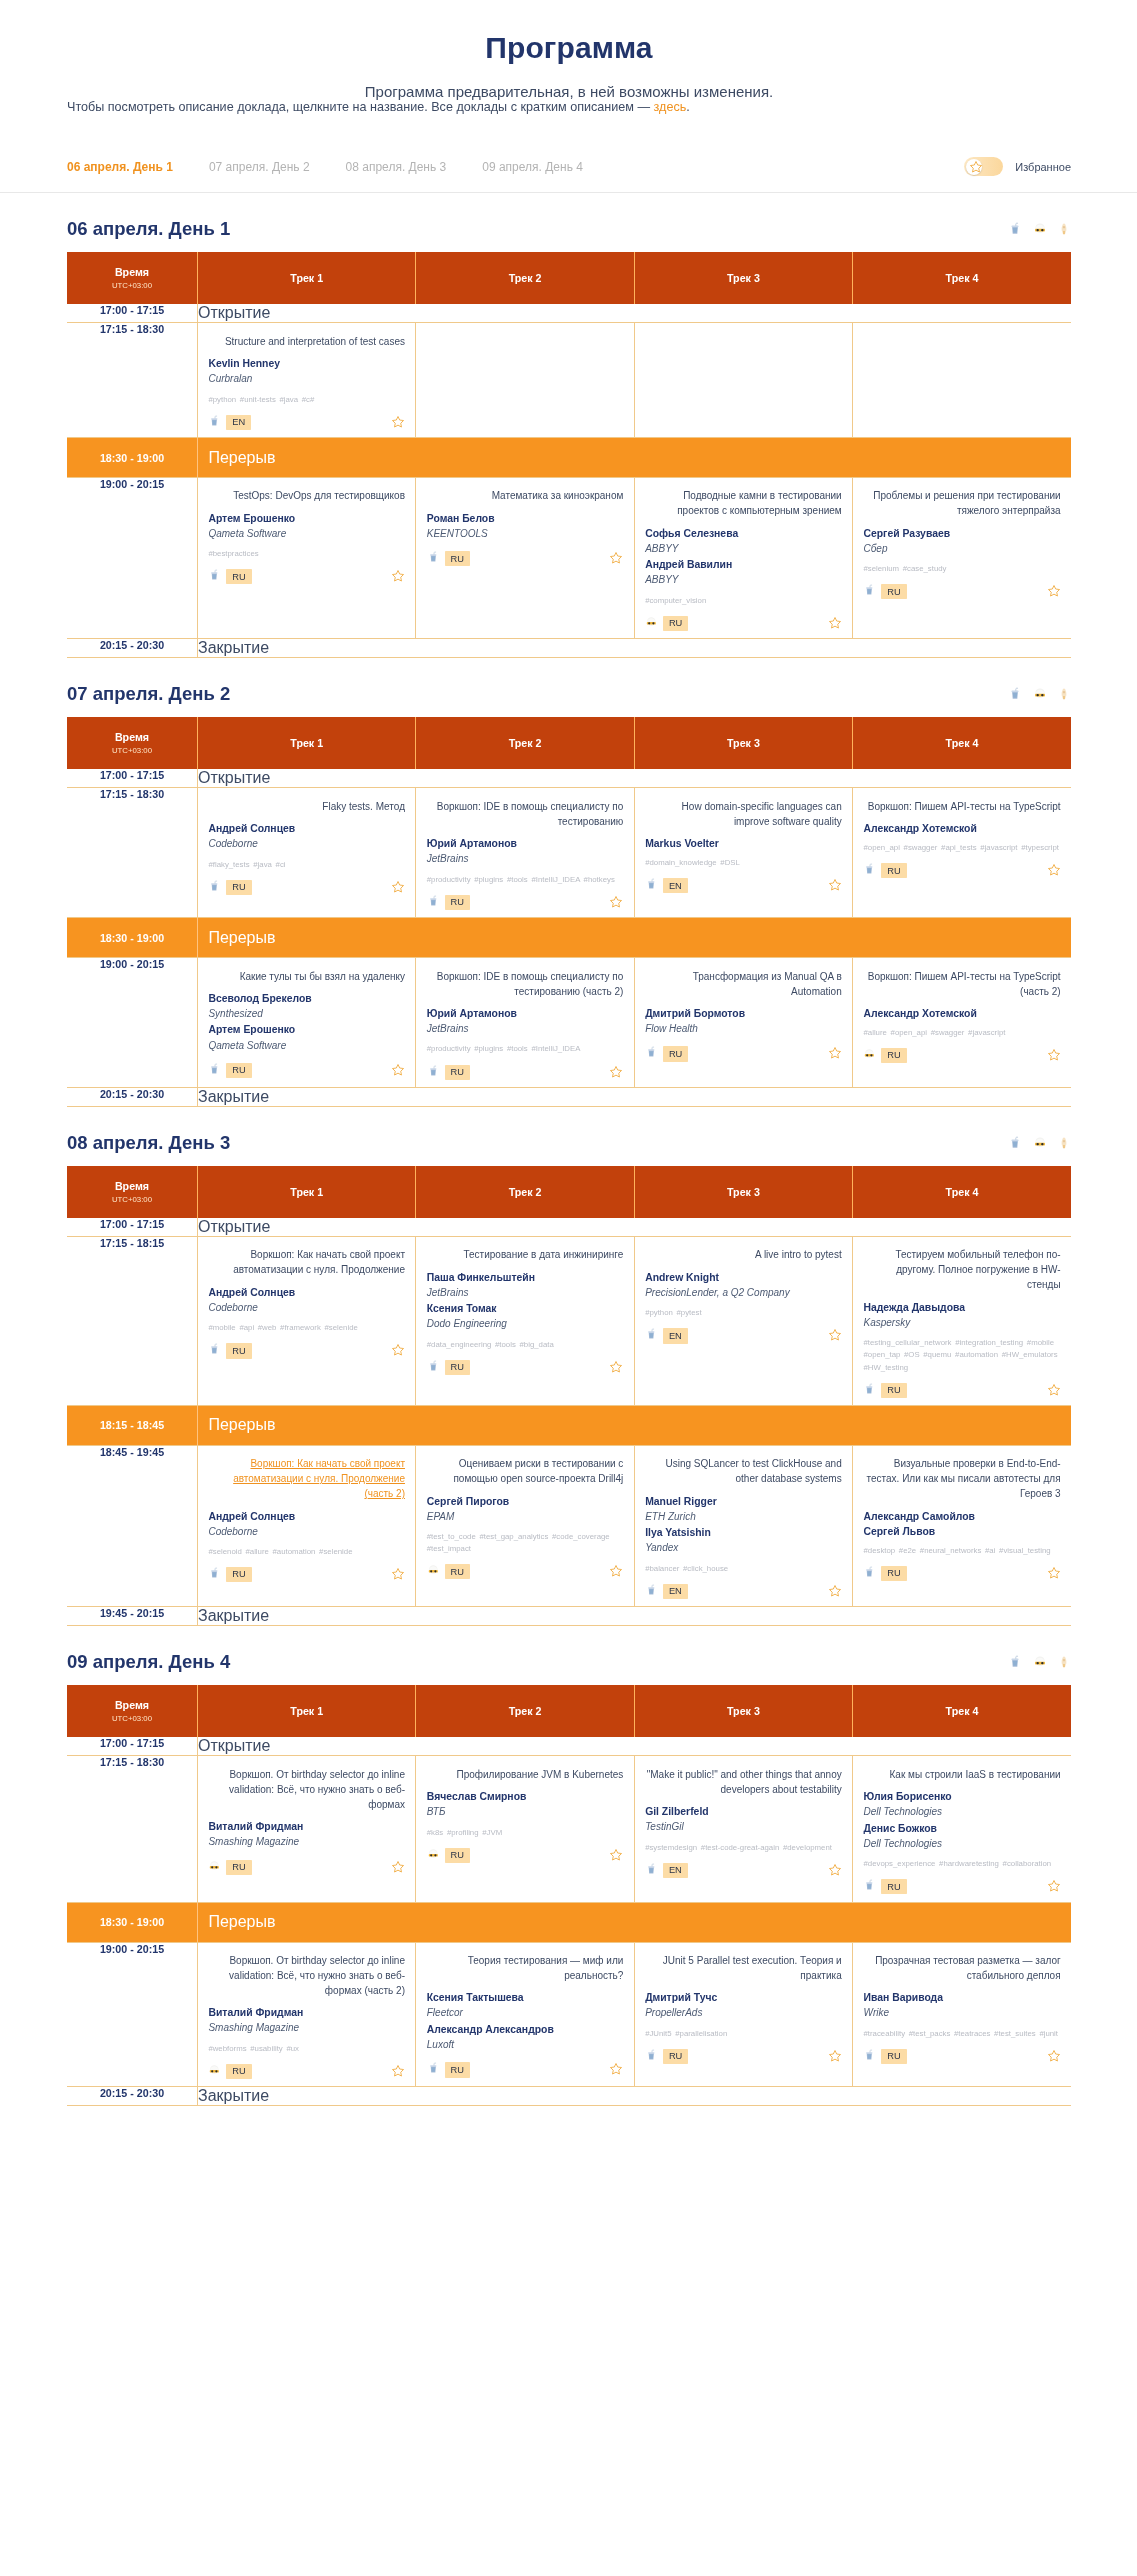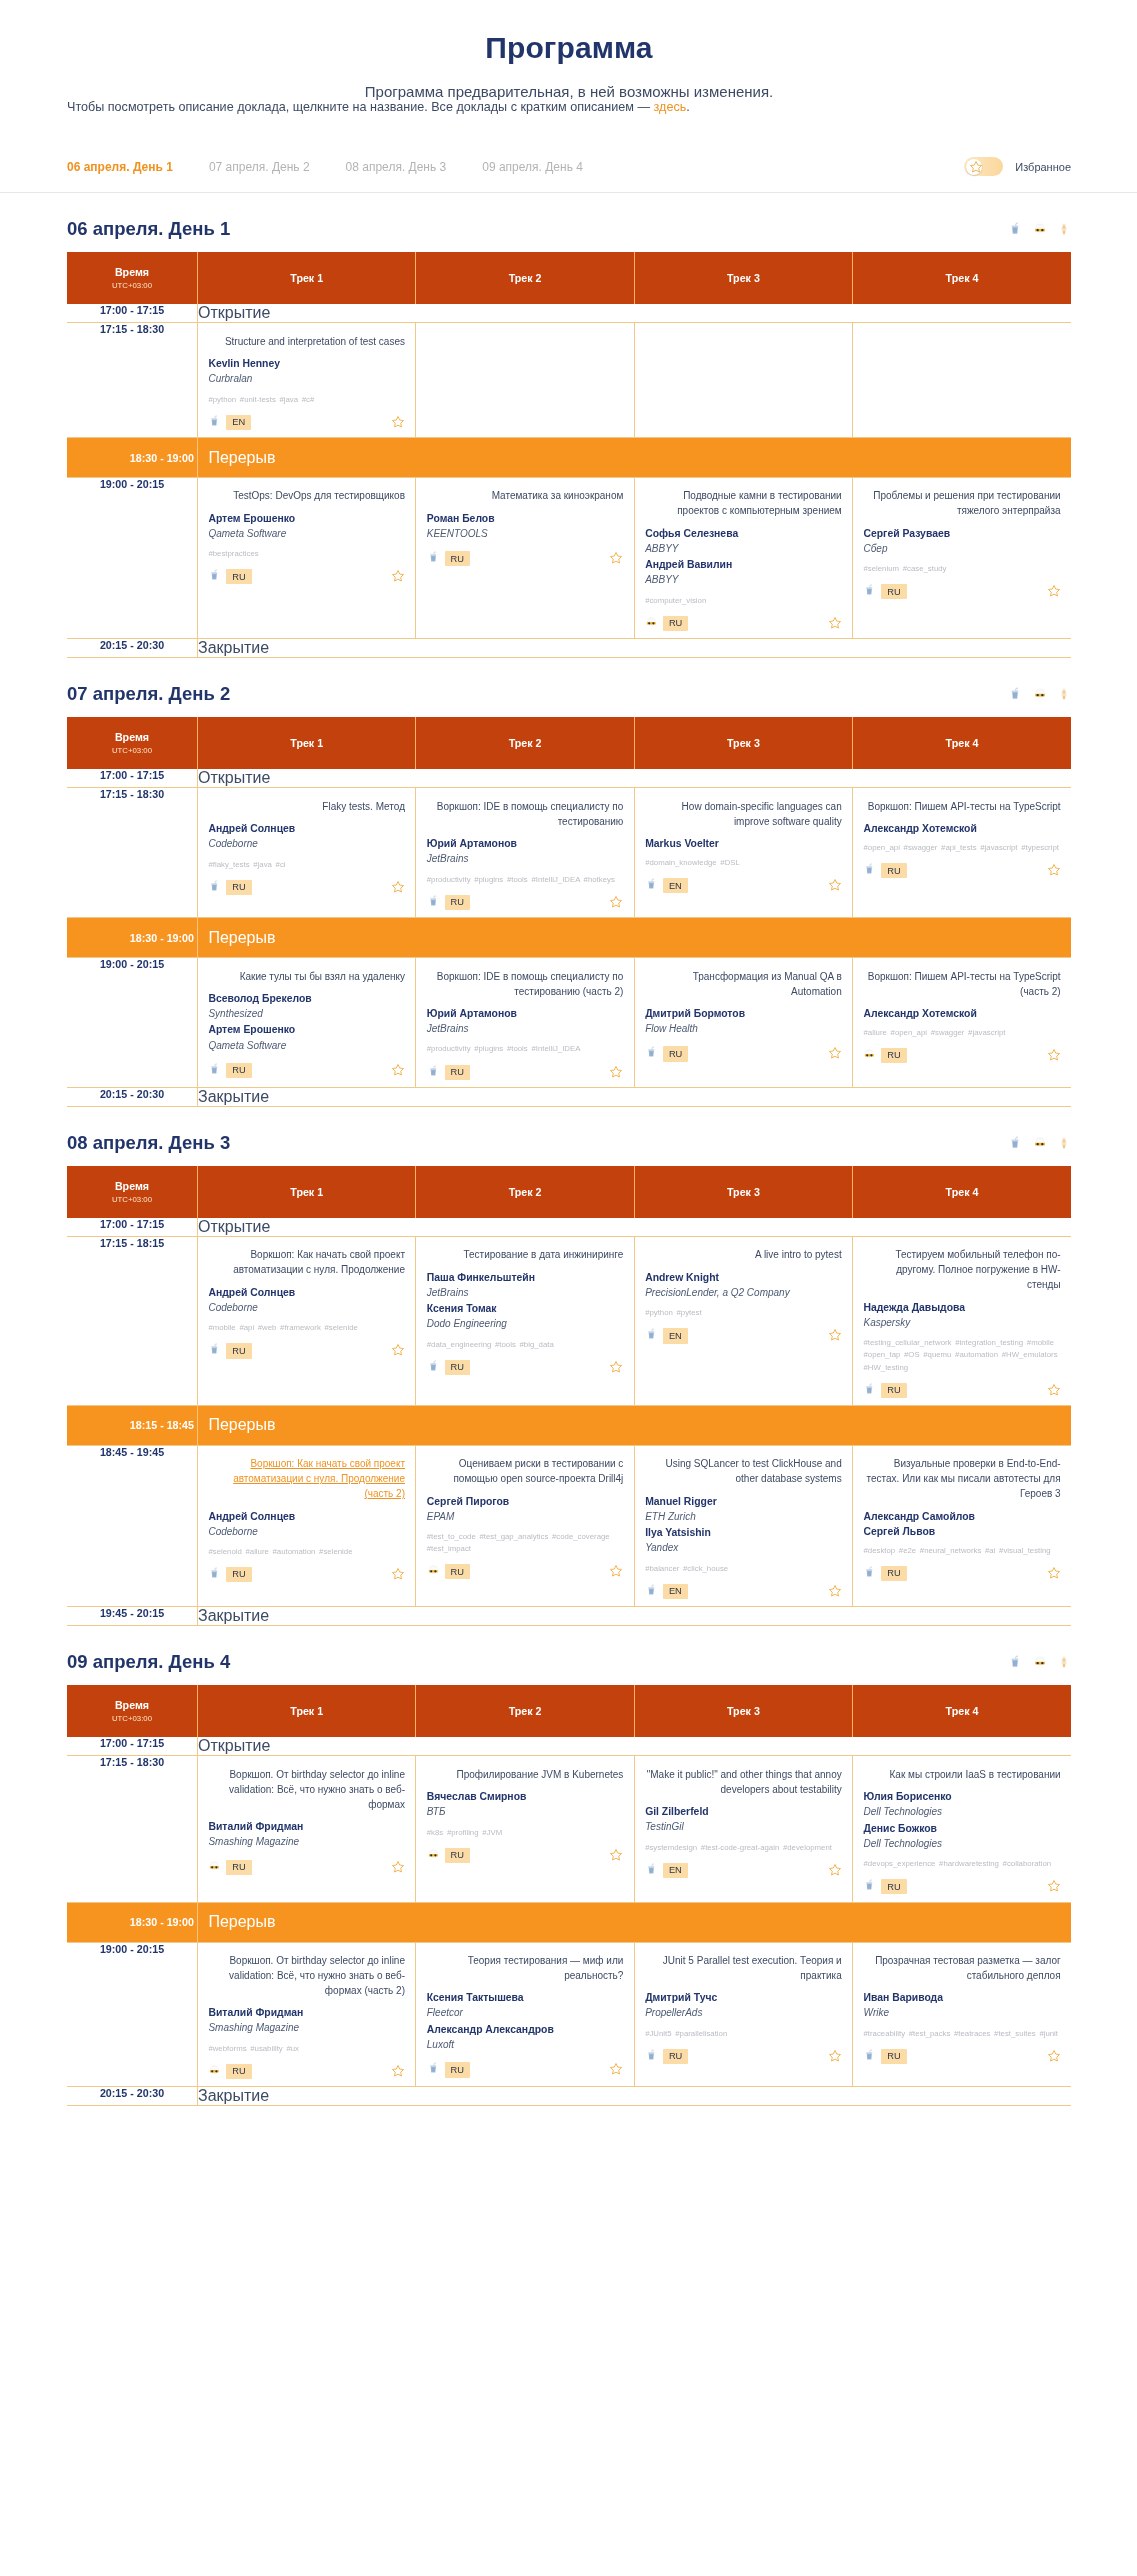--- a/index.html
+++ b/index.html
@@ -98,21 +98,20 @@
   }
 
   
   tr.brk td {
     background: #f79420; color: #ffffff; padding: 0;
     border-bottom: 0.7px solid #f0c98a;
   }
   tr.brk td.time {
     color: #ffffff; border-right: 0.7px solid #ffc37e;
     padding: 10.4px 3px;
-    text-align: right;
   }
   tr.brk td.simple { color: #ffffff; padding: 10.4px 0 10.4px 10.4px; }
 
   
   td.talk {
     border-right: 0.7px solid #f0c98a;
     padding: 0; vertical-align: top;
   }
   td.talk:last-child { border-right: none; }
   td.talk.empty { background: #fff; }

